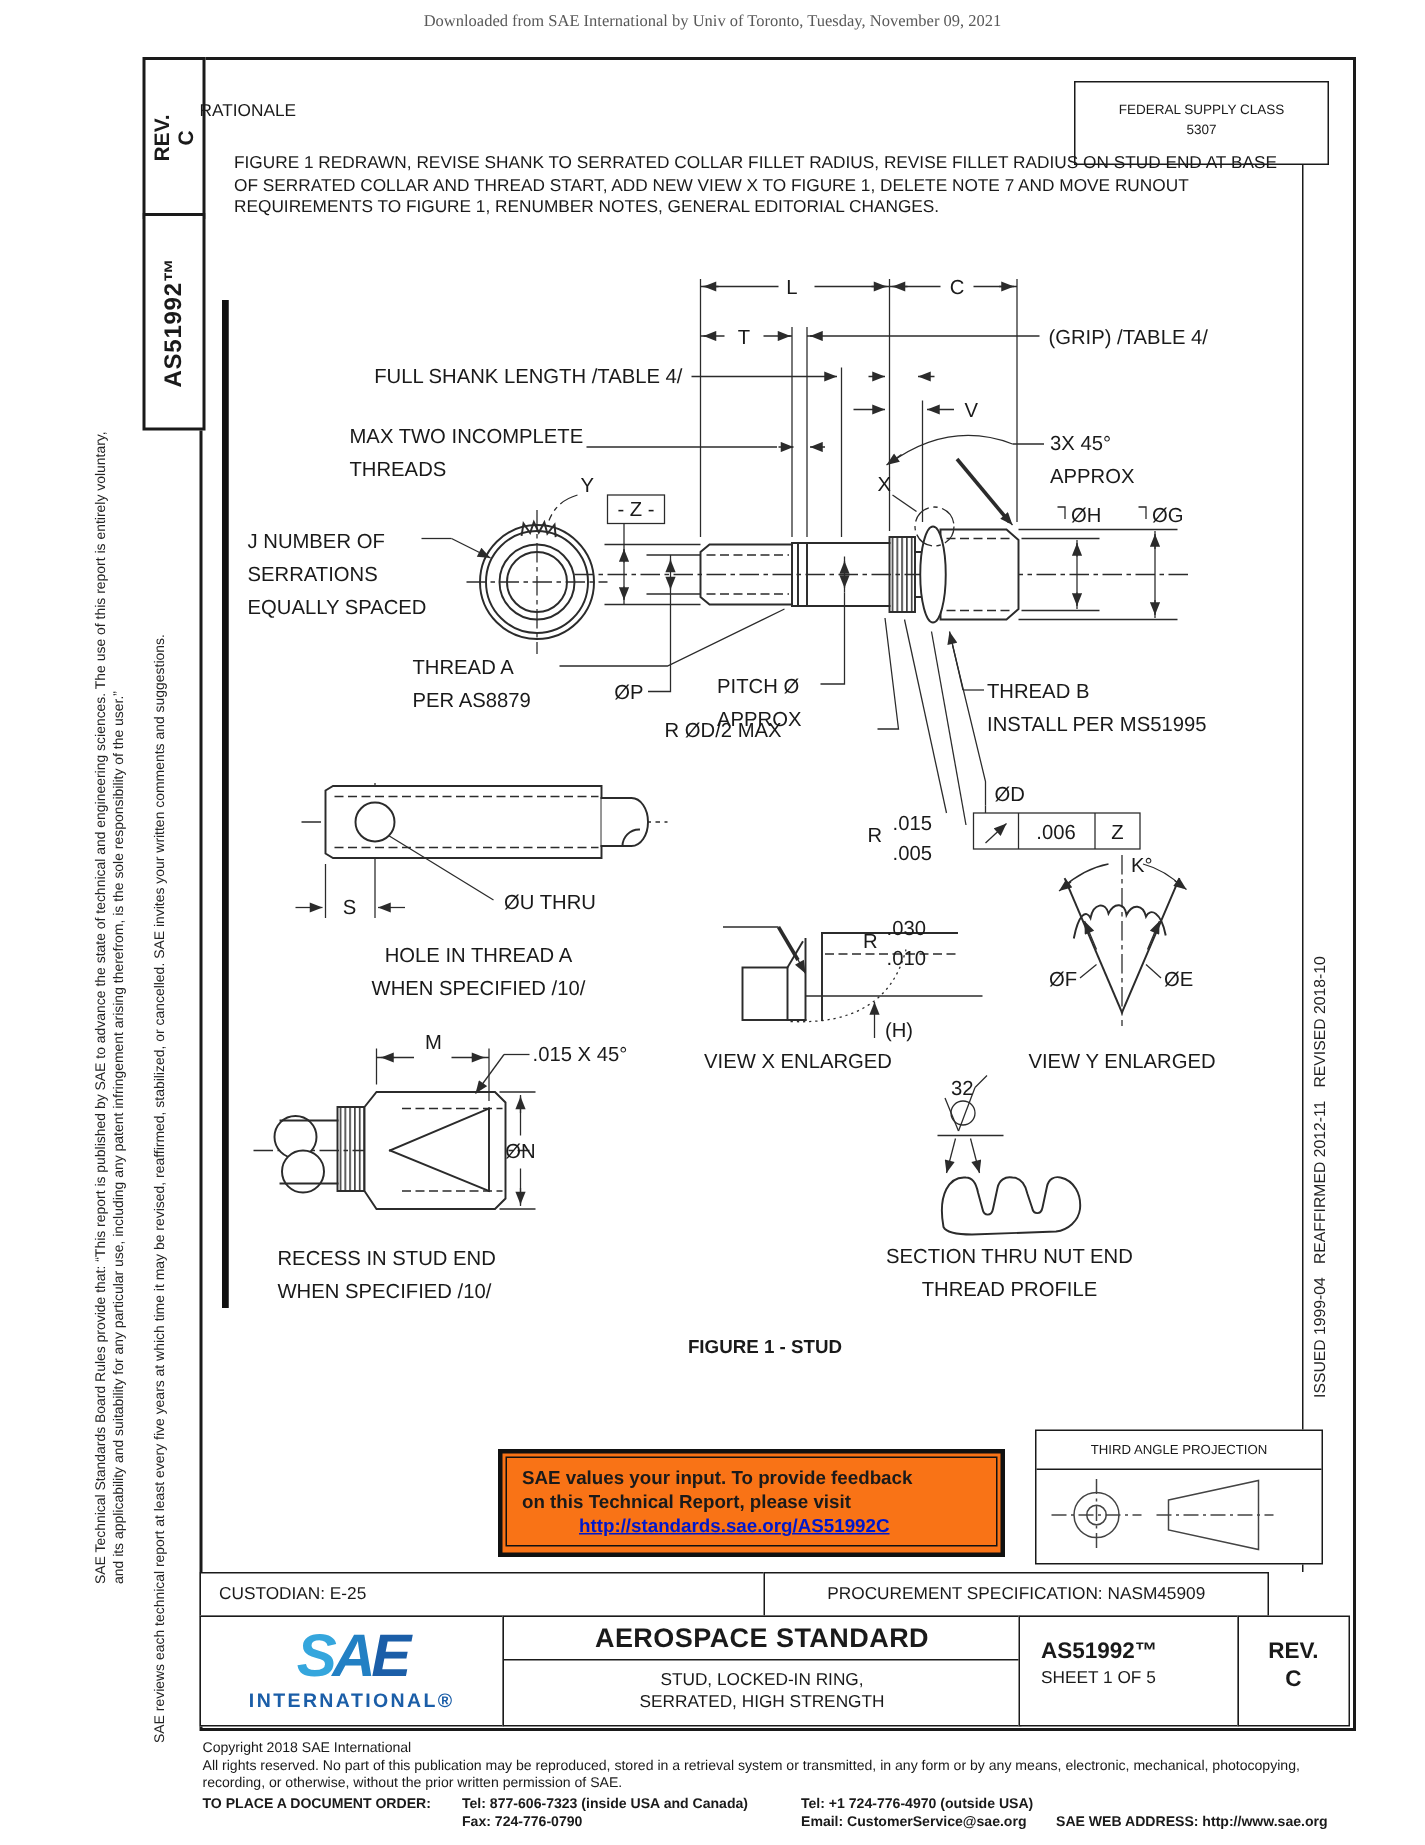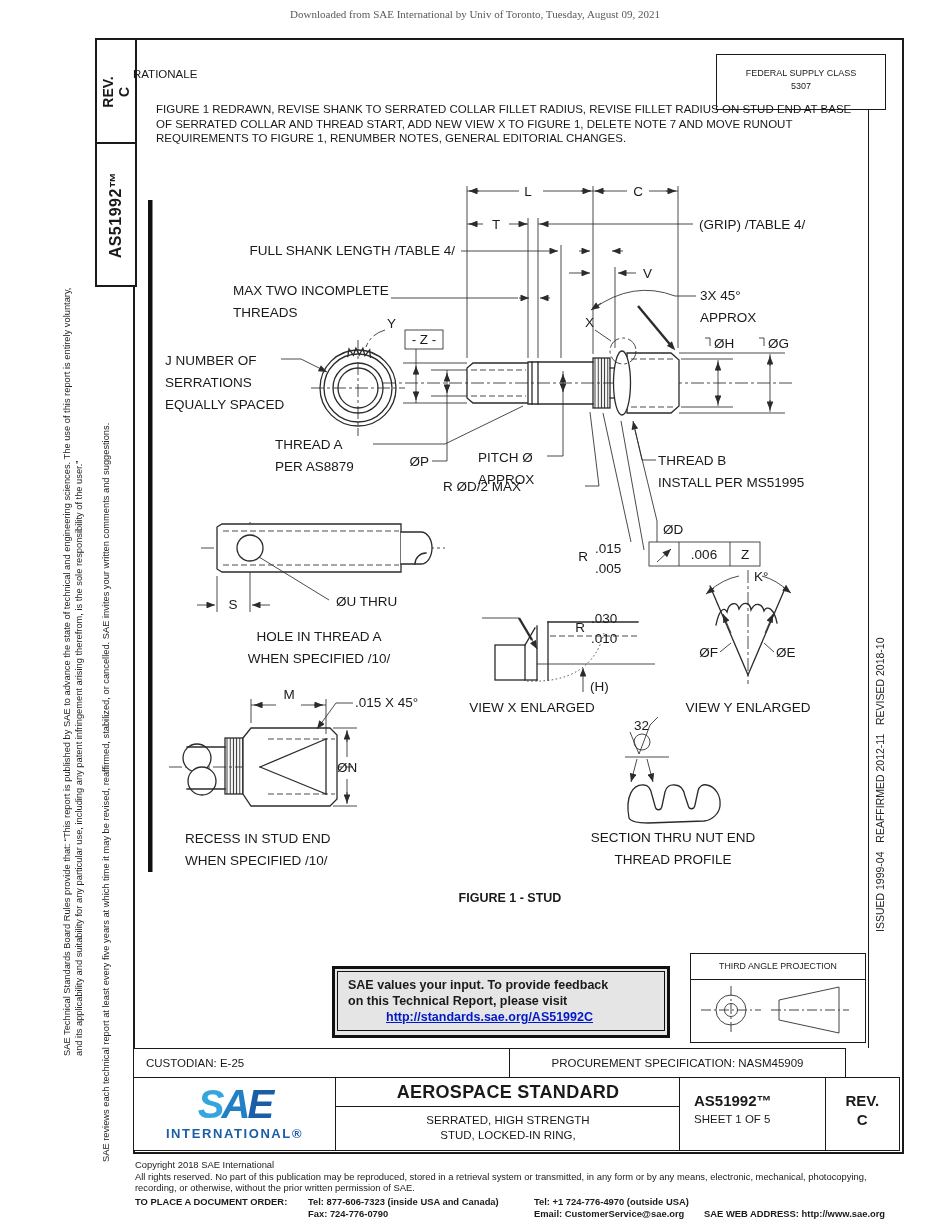--- a/index.html
+++ b/index.html
@@ -12,24 +12,24 @@
   .as-box{left:95px;top:142px;width:38px;height:141px;}
   .vrot{transform:rotate(-90deg);white-space:pre;text-align:center;}
   .rev-box .vrot{font-weight:bold;font-size:14px;line-height:16px;}
   .as-box .vrot{font-weight:bold;font-size:16px;letter-spacing:.5px;}
   .fed-box{left:716px;top:38px;width:170px;height:56px;border:1.5px solid #1a1a1a;background:#fff;text-align:center;font-size:9px;line-height:13px;padding-top:12px;box-sizing:border-box;margin-top:16px;}
   .rationale{left:133px;top:68px;width:735px;text-align:left;font-size:11.5px;}
   .rat-par{left:156px;top:102px;width:714px;font-size:11.5px;line-height:14.5px;text-align:left;}
   .side-text{font-size:9.3px;line-height:11.5px;color:#222;transform-origin:0 0;transform:rotate(-90deg);}
   .issued{font-size:10.5px;color:#222;transform-origin:0 0;transform:rotate(-90deg);white-space:pre;}
   .vline{background:#1a1a1a;}
-  .fb-outer{left:332px;top:966px;width:338px;height:72px;border:3px solid #111;background:#e5e5e5;box-sizing:border-box;}
+  .fb-outer{left:332px;top:966px;width:338px;height:72px;border:3px solid #111;background:#f97316;box-sizing:border-box;}
   .fb-inner{margin:2px;border:1px solid #111;height:calc(100% - 6px);padding:5px 10px;box-sizing:border-box;font-size:12.5px;font-weight:bold;line-height:16px;}
   .fb-link{color:#0018cc;text-decoration:underline;margin-left:38px;}
-  .proj-box{left:690px;top:953px;width:176px;height:90px;border:1.5px solid #1a1a1a;background:#fff;box-sizing:border-box;}
+  .proj-box{left:690px;top:953px;width:192px;height:90px;border:1.5px solid #1a1a1a;background:#fff;box-sizing:border-box;}
   .proj-title{border-bottom:1.5px solid #1a1a1a;height:25px;line-height:25px;text-align:center;font-size:8.8px;}
   .row-cell{border:1.5px solid #1a1a1a;background:#fff;box-sizing:border-box;font-size:11.5px;display:flex;align-items:center;}
   .tb-cell{border:1.5px solid #1a1a1a;background:#fff;box-sizing:border-box;}
   .tb-title-top{border-bottom:1.5px solid #1a1a1a;height:28px;line-height:28px;text-align:center;font-weight:bold;font-size:18px;letter-spacing:.3px;}
   .tb-sub{text-align:center;font-size:11.5px;line-height:15px;padding-top:6px;}
   .logo-wrap{display:flex;flex-direction:column;align-items:center;justify-content:center;height:100%;}
   .logo-sae{font-size:40px;font-weight:bold;font-style:italic;letter-spacing:-3px;line-height:34px;}
   .logo-sub{font-size:13px;font-weight:bold;letter-spacing:1.6px;margin-top:5px;}
   .footer{font-size:9.4px;line-height:11.6px;}
   .b{font-weight:bold;}
@@ -40,21 +40,21 @@
   svg .d{stroke-dasharray:6 3;}
   svg .cl{stroke:#2b2b2b;stroke-width:.85;fill:none;stroke-dasharray:13 3 3 3;}
   svg .dot{stroke-dasharray:1.5 2.6;}
   svg .wf{fill:#fff;}
   svg .cap{font-size:13.5px;}
   svg .bcap{font-size:12.5px;font-weight:bold;}
 </style>
 </head>
 <body>
 
-<div class="abs top-note">Downloaded from SAE International by Univ of Toronto, Tuesday, August 09, 2021</div>
+<div class="abs top-note">Downloaded from SAE International by Univ of Toronto, Tuesday, November 09, 2021</div>
 
 <div class="abs frame"></div>
 
 <div class="abs box rev-box">
   <div class="vrot"><span style="display:block">REV.</span><span style="display:block">C</span></div>
 </div>
 <div class="abs box as-box">
   <div class="vrot">AS51992™</div>
 </div>
 
@@ -457,22 +457,22 @@
 
 <div class="abs tb-cell" style="left:133px;top:1077px;width:203px;height:74px;">
   <div class="logo-wrap">
     <div class="logo-sae"><span style="color:#35a6dd">S</span><span style="color:#2280c4">A</span><span style="color:#1b5ea8">E</span></div>
     <div class="logo-sub" style="color:#1b5ea8">INTERNATIONAL®</div>
   </div>
 </div>
 <div class="abs tb-cell" style="left:335px;top:1077px;width:346px;height:74px;">
   <div class="tb-title-top">AEROSPACE STANDARD</div>
   <div class="tb-sub">
+    <div>STUD, LOCKED-IN RING,</div>
     <div>SERRATED, HIGH STRENGTH</div>
-    <div>STUD, LOCKED-IN RING,</div>
   </div>
 </div>
 <div class="abs tb-cell" style="left:679px;top:1077px;width:147px;height:74px;padding:14px 0 0 14px;">
   <div class="b" style="font-size:15px;">AS51992™</div>
   <div style="font-size:11.5px;margin-top:4px;">SHEET 1 OF 5</div>
 </div>
 <div class="abs tb-cell" style="left:824.5px;top:1077px;width:75.5px;height:74px;text-align:center;padding-top:14px;">
   <div class="b" style="font-size:15px;">REV.</div>
   <div class="b" style="font-size:15px;margin-top:2px;">C</div>
 </div>

